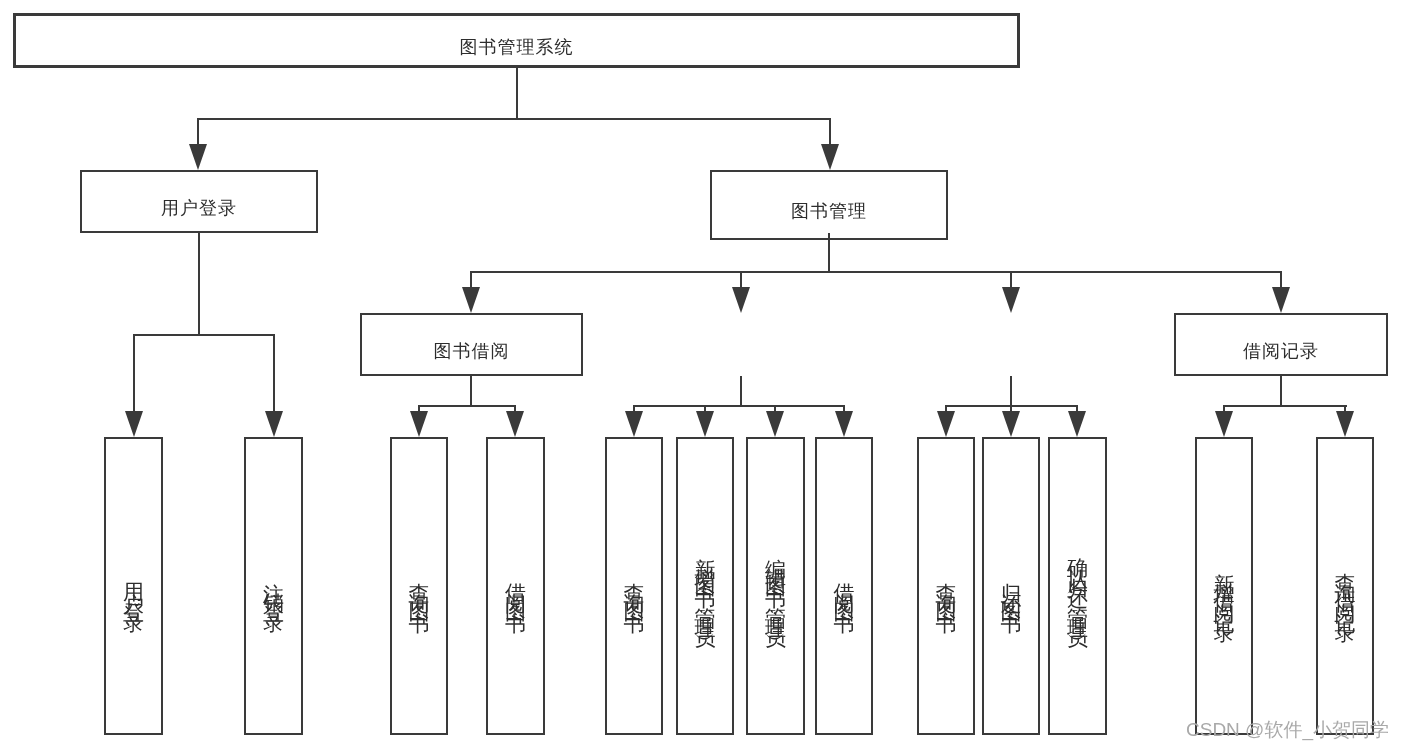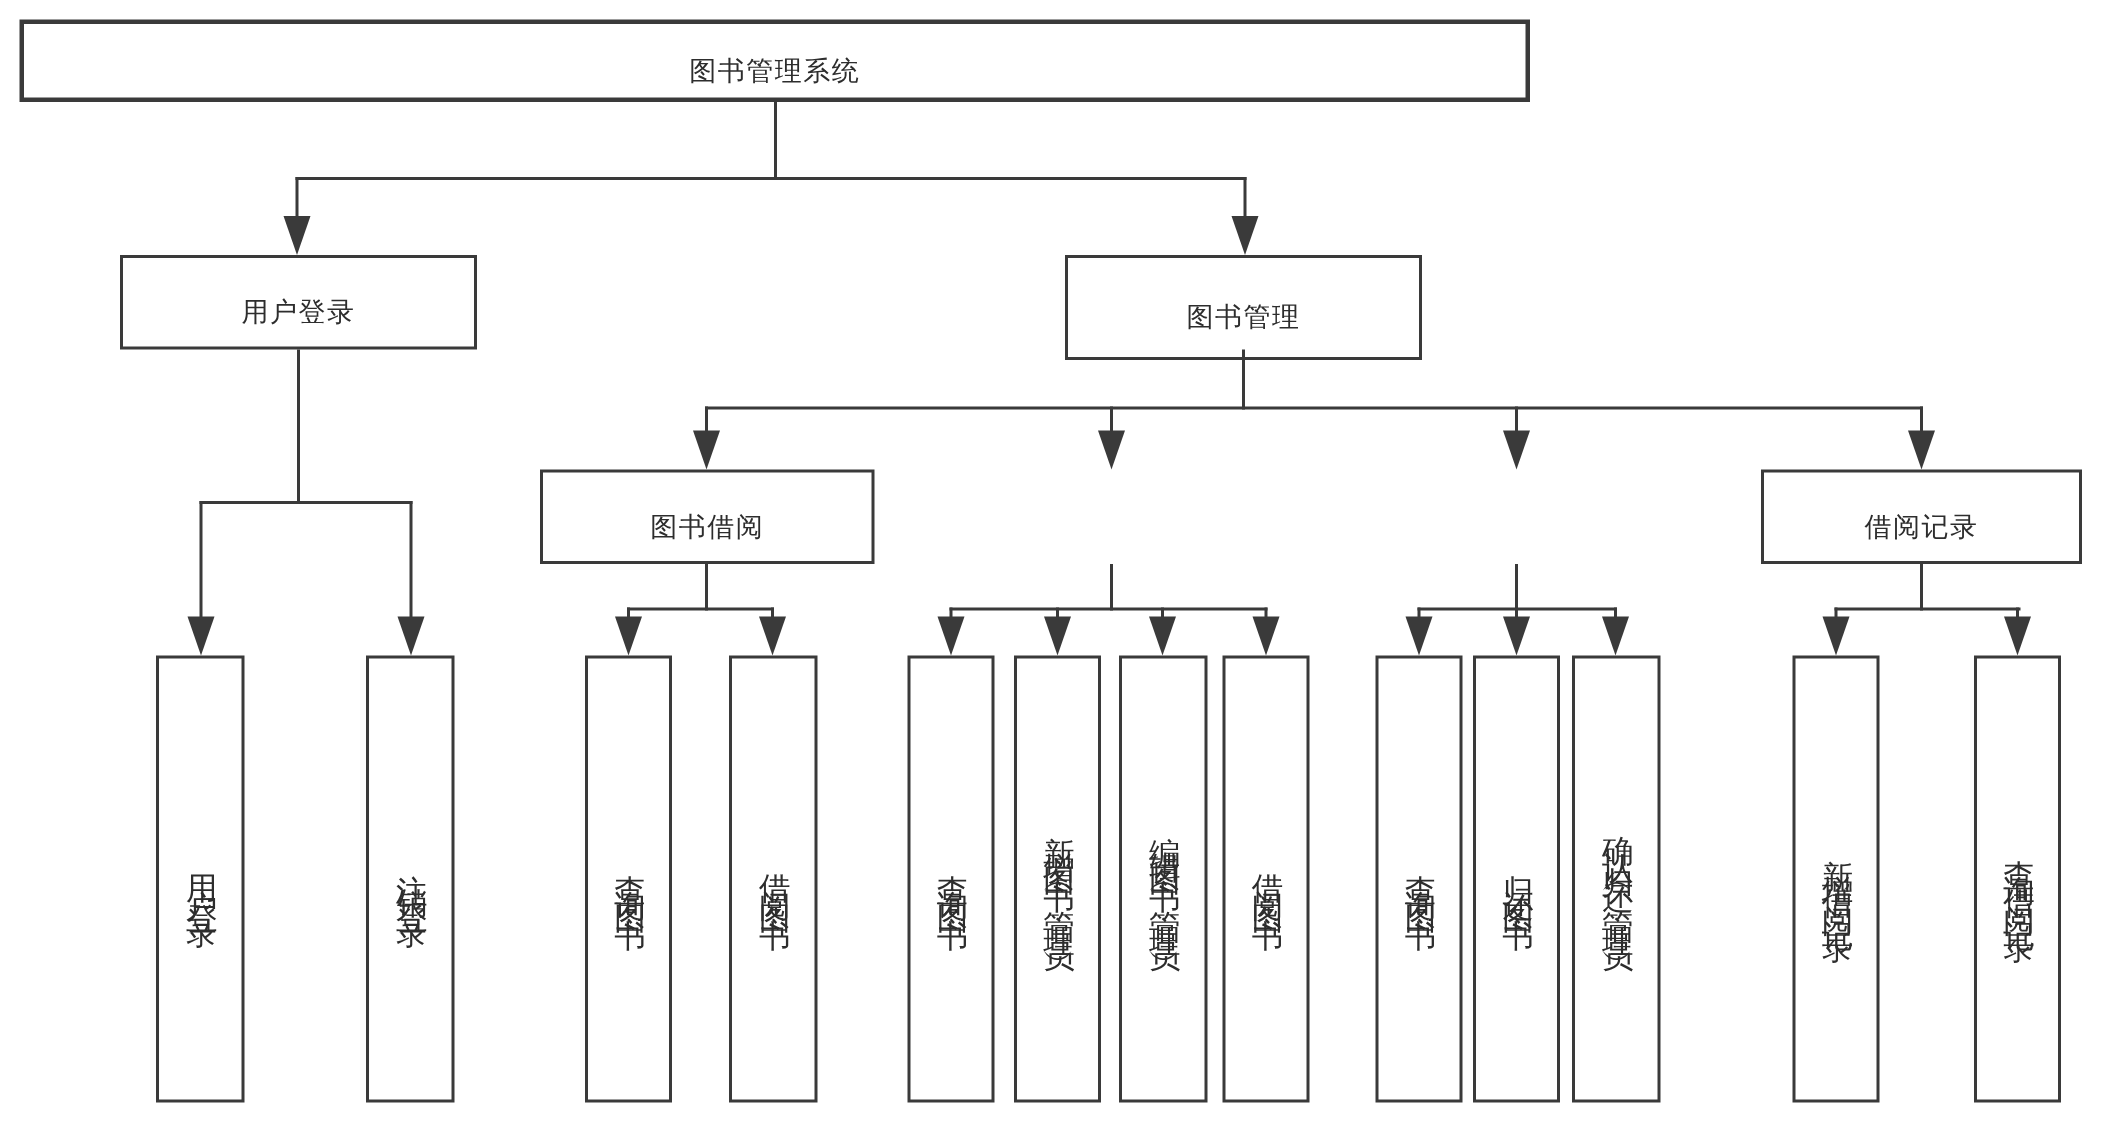--- a/index.html
+++ b/index.html
@@ -151,14 +151,15 @@
   <div class="vl" style="left:1076px;top:405px;height:8px"></div>
   <div class="ar" style="left:1068px;top:411px"></div>
 
   <div class="vl" style="left:1280px;top:376px;height:31px"></div>
   <div class="hl" style="left:1223px;top:405px;width:124px"></div>
   <div class="vl" style="left:1223px;top:405px;height:8px"></div>
   <div class="ar" style="left:1215px;top:411px"></div>
   <div class="vl" style="left:1344px;top:405px;height:8px"></div>
   <div class="ar" style="left:1336px;top:411px"></div>
 
+  <div class="watermark">CSDN @软件_小贺同学</div>
 
 </div>
 
 </body></html>

